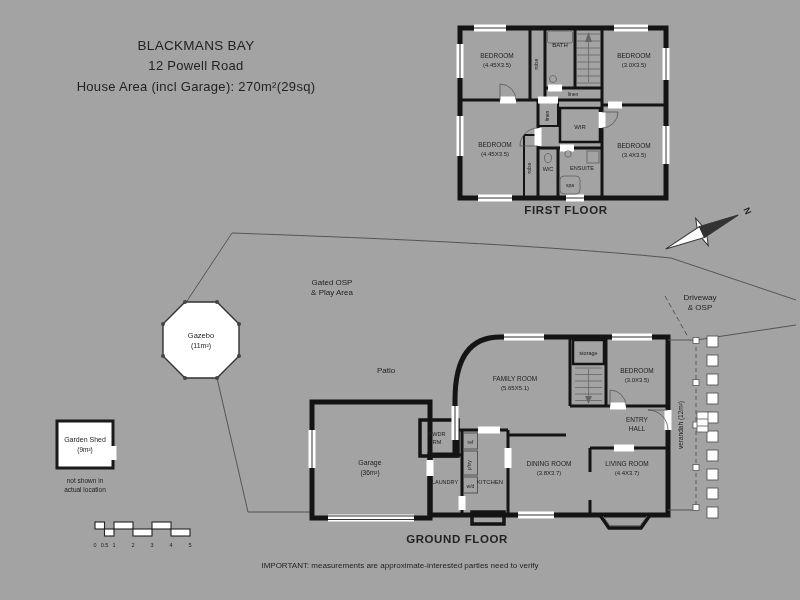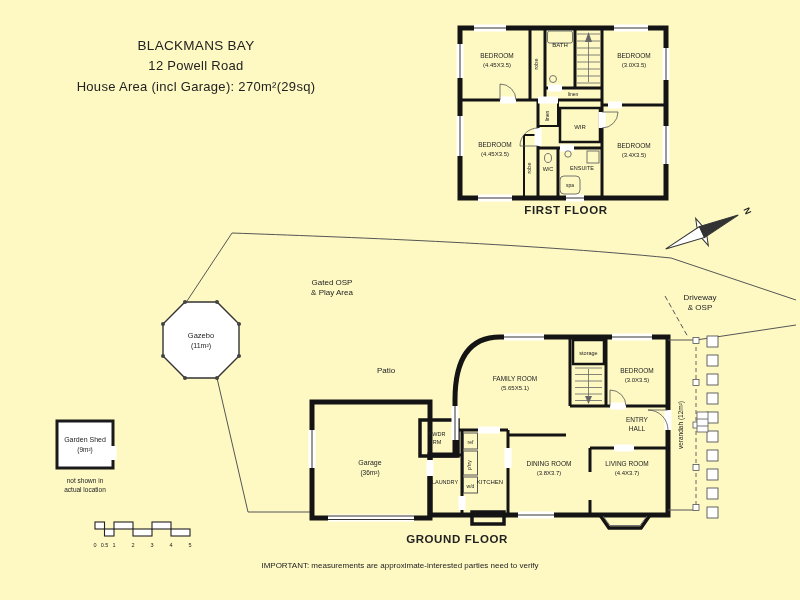--- a/index.html
+++ b/index.html
@@ -1,16 +1,16 @@
 <!DOCTYPE html>
 <html><head>
 <meta charset="utf-8">
 <style>
   html,body{margin:0;padding:0;background:#fff;}
-  #stage{position:relative;width:800px;height:600px;background:#fef9c3;overflow:hidden;}
+  #stage{position:relative;width:800px;height:600px;background:#a3a3a3;overflow:hidden;}
   svg{display:block;}
   text{fill:#222;font-family:"Liberation Sans",sans-serif;}
   .ttl{font-weight:bold;letter-spacing:.6px;}
   .hdr{letter-spacing:.3px;}
   .wall{stroke:#141414;fill:none;}
   .thin{stroke:#555;fill:none;}
   .fix{stroke:#666;fill:none;stroke-width:.9;}
   .win{stroke:#333;stroke-width:1;}
   .arc{stroke:#555;stroke-width:.8;fill:none;}
 </style>

